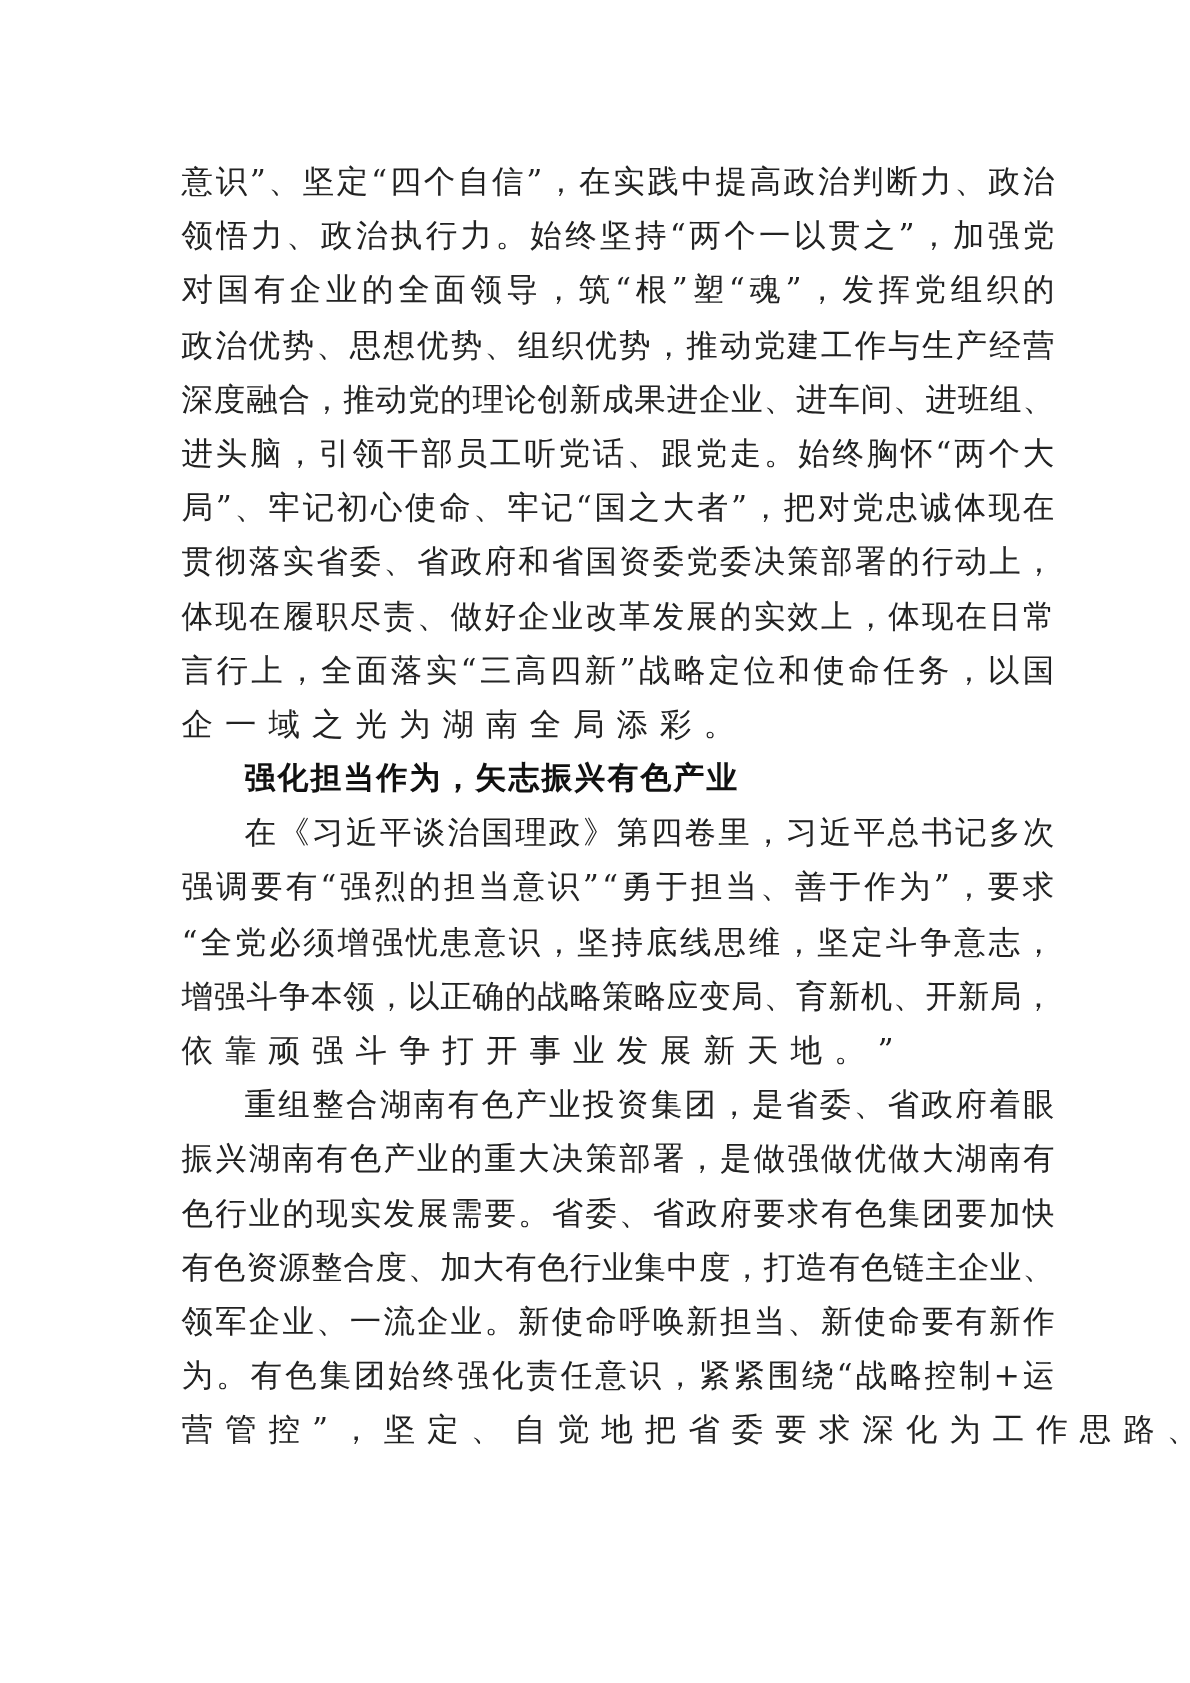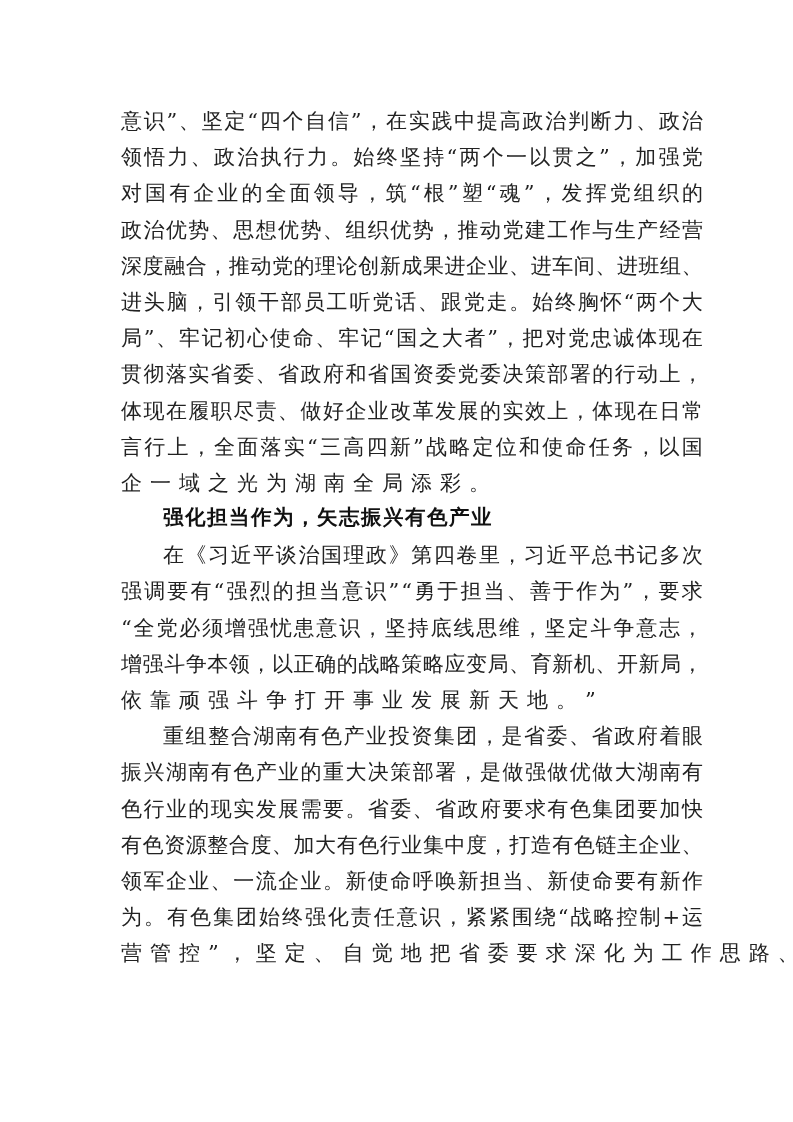--- a/index.html
+++ b/index.html
@@ -13,21 +13,21 @@
       font-size: 21px; color: #222222;
     }
     .line {
       height: 36.2px; line-height: 36.2px; white-space: nowrap;
       display: flex; justify-content: space-between;
     }
     .line.last { justify-content: flex-start; }
     .line.last span { margin-right: 8px; }
     .line.indent { padding-left: 42px; }
     .heading {
-      font-family: Liberation Mono, monospace;
+      font-family: Liberation Sans, sans-serif;
       font-weight: bold; font-size: 20.5px; color: #111111;
       padding-left: 42px; justify-content: flex-start; letter-spacing: 1.5px; text-align: right;
     }
     .line span { display: inline-block; }
   </style>
 </head>
 <body>
 
 <div class="page">
   <div class="content" id="content">

